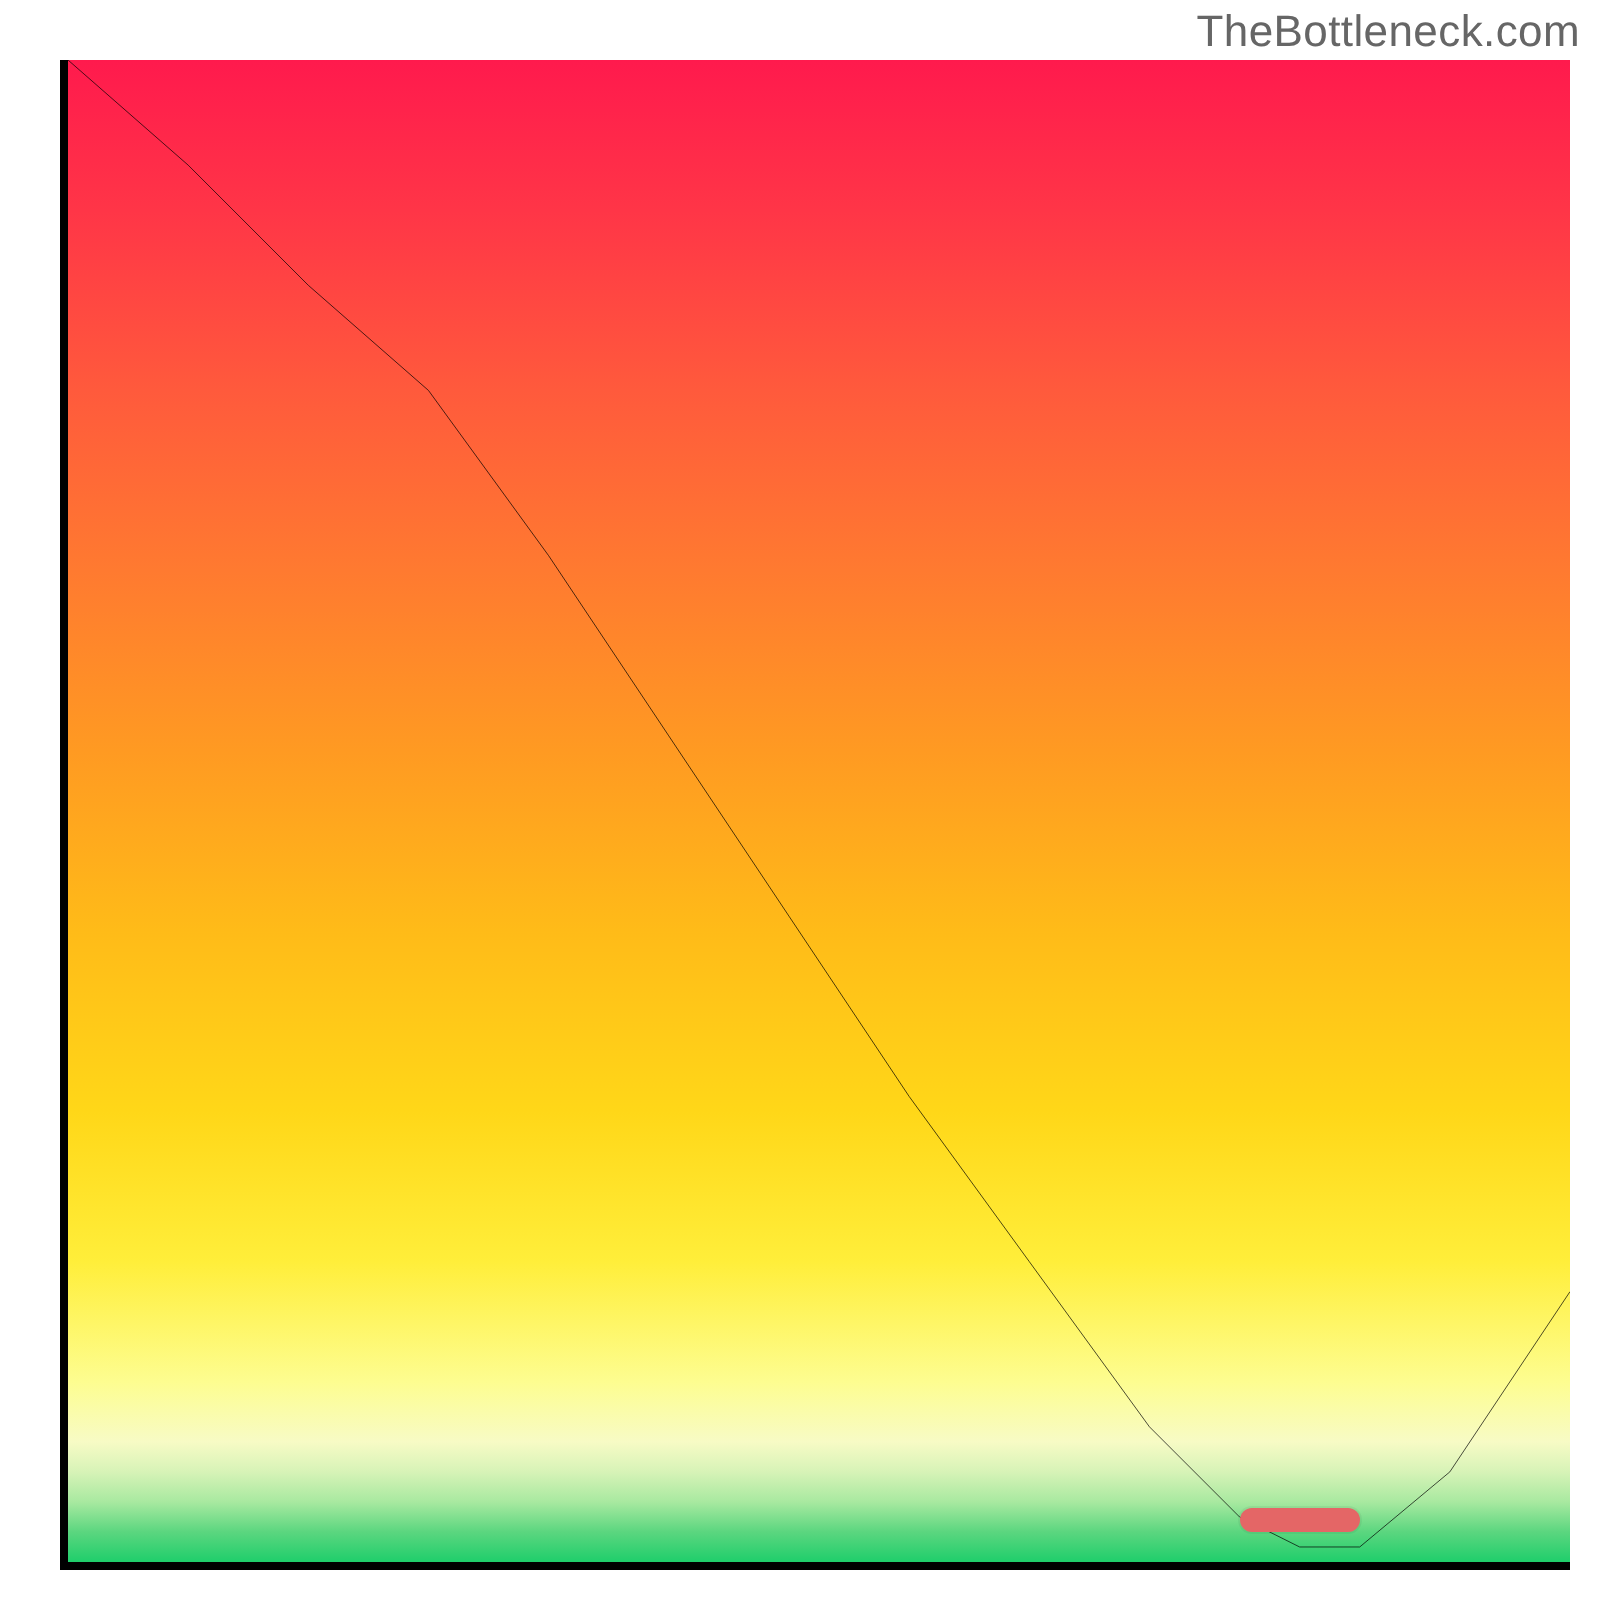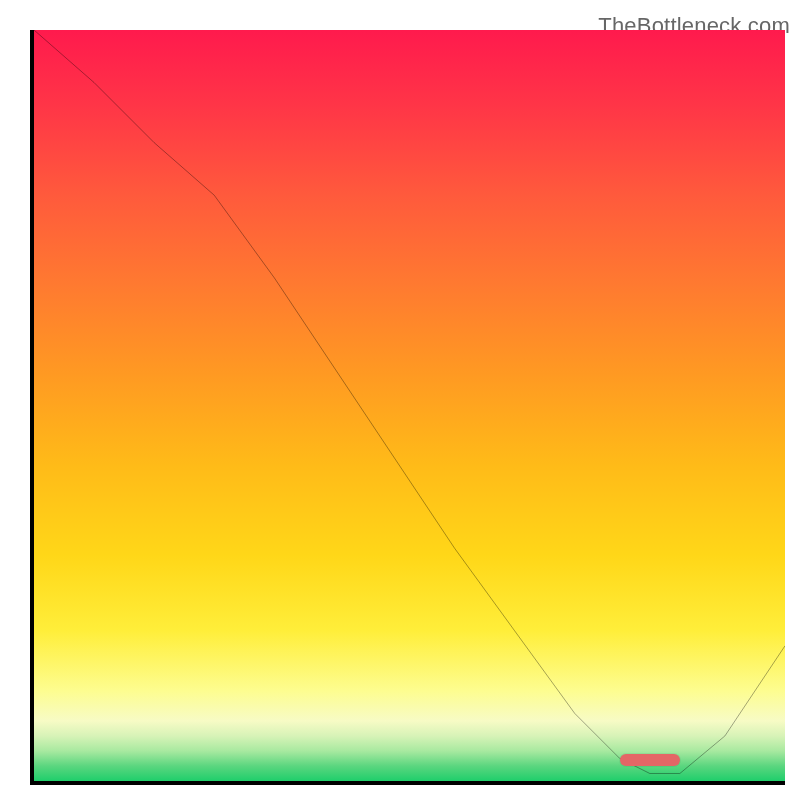--- a/index.html
+++ b/index.html
@@ -11,21 +11,21 @@
     font-family: Arial, Helvetica, sans-serif;
     overflow: hidden;
   }
   .container {
     position: relative;
     width: 800px;
     height: 800px;
   }
   .watermark {
     position: absolute;
-    top: 13px;
+    top: 3px;
     right: 10px;
     font-size: 22px;
     color: #666666;
     font-weight: 500;
     letter-spacing: 0.2px;
   }
   .plot-frame {
     position: absolute;
     left: 30px;
     top: 30px;

